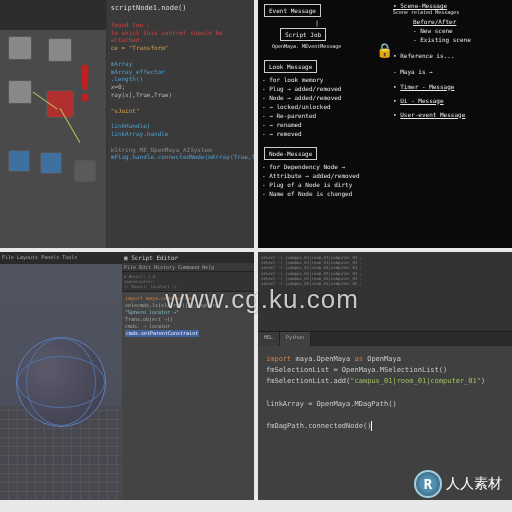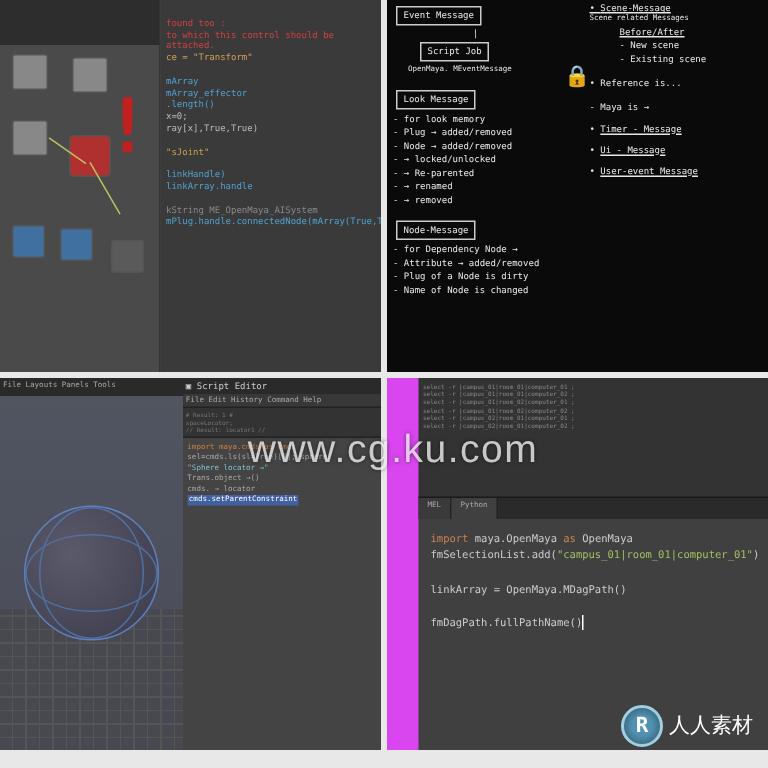--- a/index.html
+++ b/index.html
@@ -42,21 +42,21 @@
 .q3-se{flex:1;background:#444;font-size:5px;}
 .q3-se-title{background:#2a2a2a;color:#ccc;padding:2px;font-size:6px;}
 .q3-se-menu{background:#383838;color:#aaa;padding:1px 2px;border-bottom:1px solid #222;}
 .q3-se-body{padding:3px;color:#aaa;line-height:1.4;}
 .q3-se-body .kw{color:#d08040;}
 .q3-se-body .cmd{color:#80c0d0;}
 .q3-hist{background:#333;color:#777;font-size:4px;padding:2px;border-bottom:1px solid #222;}
 .hl{background:#4060a0;color:#fff;display:inline-block;padding:0 1px;}
 
 
-.q4{background:#d946ef;display:flex;flex-direction:column;overflow:hidden;padding-left:21px;}
+.q4{background:#f0abfc;display:flex;flex-direction:column;overflow:hidden;}
 .q4-top{height:80px;background:#333;font-size:4px;color:#888;padding:3px;line-height:1.3;border-bottom:1px solid #1a1a1a;}
 .q4-tabs{height:14px;background:#2a2a2a;display:flex;}
 .q4-tab{background:#3a3a3a;color:#aaa;font-size:5px;padding:2px 6px;border-right:1px solid #222;}
 .q4-code{flex:1;background:#404040;padding:8px;font-size:7px;line-height:1.6;color:#ccc;position:relative;}
 .q4-code .kw{color:#d08050;}
 .q4-code .str{color:#a0c060;}
 .cursor{display:inline-block;width:1px;height:10px;background:#fff;vertical-align:middle;}
 
 
 .wm{position:absolute;top:240px;left:12px;right:0;text-align:center;font-size:26px;color:rgba(255,255,255,0.75);font-family:Arial,sans-serif;letter-spacing:1px;pointer-events:none;text-shadow:0 0 3px rgba(0,0,0,0.5);margin-top:44px;}
@@ -78,20 +78,21 @@
       <div class="node-box node-red" style="left:46px;top:60px;"></div>
       <div class="node-box node-blue" style="left:8px;top:120px;width:22px;height:22px;"></div>
       <div class="node-box node-blue" style="left:40px;top:122px;width:22px;height:22px;"></div>
       <div class="node-box" style="left:74px;top:130px;width:22px;height:22px;background:#5a5a5a;"></div>
       <span class="excl">!</span>
       <div class="node-line" style="left:30px;top:70px;width:30px;transform:rotate(35deg);"></div>
       <div class="node-line" style="left:50px;top:95px;width:40px;transform:rotate(60deg);"></div>
     </div>
   </div>
   <div class="q1-script">
+    <div class="title">scriptNode1.node()</div>
     <br>
     <div class="kw">found too :</div>
     <div class="kw">to which this control should be attached.</div>
     <div class="str">ce = "Transform"</div>
     <br>
     <div class="fn">mArray</div>
     <div class="fn">mArray_effector</div>
     <div class="fn">.length()</div>
     <div>x=0;</div>
     <div><span>ray[x],True,True)</span></div>
@@ -183,25 +184,26 @@
     <div>select -r |campus_01|room_02|computer_02 ;</div>
     <div>select -r |campus_02|room_01|computer_01 ;</div>
     <div>select -r |campus_02|room_01|computer_02 ;</div>
   </div>
   <div class="q4-tabs">
     <div class="q4-tab">MEL</div>
     <div class="q4-tab" style="background:#404040;">Python</div>
   </div>
   <div class="q4-code">
     <div><span class="kw">import</span><span> maya.OpenMaya </span><span class="kw">as</span><span> OpenMaya</span></div>
+    <div>fmSelectionList = OpenMaya.MSelectionList()</div>
     <div><span>fmSelectionList.add(</span><span class="str">"campus_01|room_01|computer_01"</span><span>)</span></div>
     <br>
     <div>linkArray = OpenMaya.MDagPath()</div>
     <br>
-    <div><span>fmDagPath.fullPathName()</span><span class="cursor"></span></div>
+    <div><span>fmDagPath.connectedNode()</span><span class="cursor"></span></div>
   </div>
 </div>
 
 </div>
 
 <div class="wm">www.cg.ku.com</div>
 <div class="logo">
   <div class="logo-badge">R</div>
   <span>人人素材</span>
 </div>

